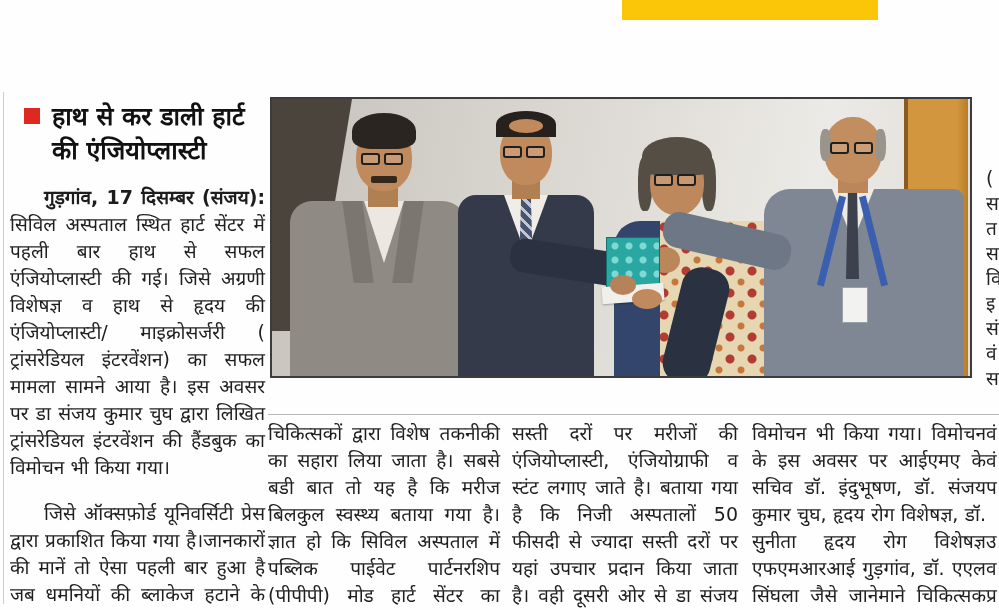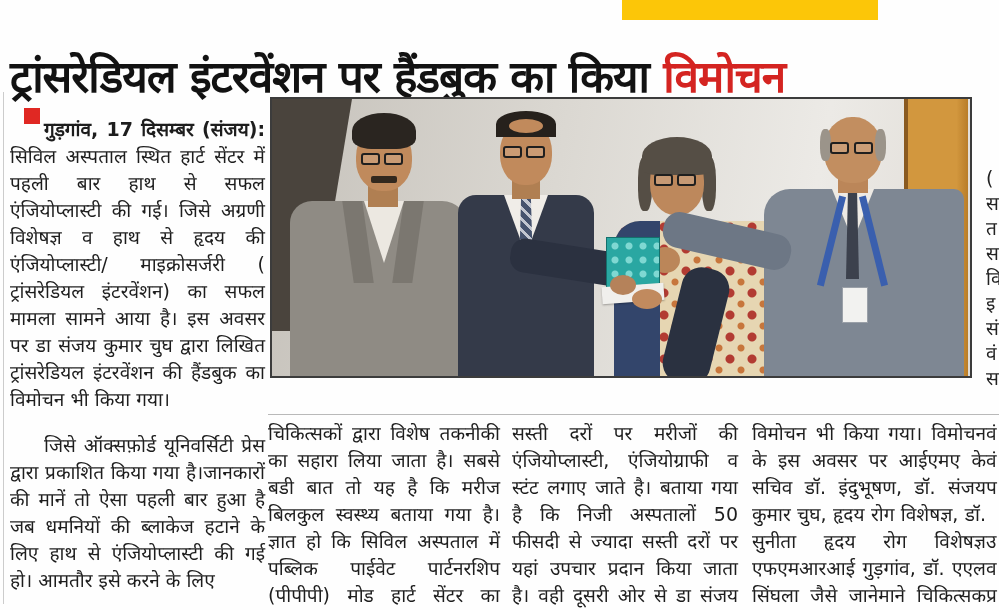--- a/index.html
+++ b/index.html
@@ -104,25 +104,24 @@
   .right-sliver.bottom { top:420px; line-height:27px; }
 </style>
 </head>
 <body>
 
 <div class="page">
 
   <div class="left-edge-rule"></div>
   <div class="yellow-block"></div>
 
-  <h1 class="headline"><span>ट्रांसरेडियल इंटरवेंशन पर हैंडबुक का किया </span><span class="red-word">विमोचन</span></h1>
 
   <div class="left-col">
     <div class="subhead">
-      <span class="red-square"></span>
+      <span class="red-square"></span><span>हाथ से कर डाली हार्ट की एंजियोप्लास्टी</span>
     </div>
     <p class="body-text para1"><span class="dateline">गुड़गांव, 17 दिसम्बर (संजय): </span><span>सिविल अस्पताल स्थित हार्ट सेंटर में पहली बार हाथ से सफल एंजियोप्लास्टी की गई। जिसे अग्रणी विशेषज्ञ व हाथ से हृदय की एंजियोप्लास्टी/ माइक्रोसर्जरी ( ट्रांसरेडियल इंटरवेंशन) का सफल मामला सामने आया है। इस अवसर पर डा संजय कुमार चुघ द्वारा लिखित ट्रांसरेडियल इंटरवेंशन की हैंडबुक का विमोचन भी किया गया।</span></p>
     <p class="body-text para2">जिसे ऑक्सफ़ोर्ड यूनिवर्सिटी प्रेस द्वारा प्रकाशित किया गया है।जानकारों की मानें तो ऐसा पहली बार हुआ है जब धमनियों की ब्लाकेज हटाने के लिए हाथ से एंजियोप्लास्टी की गई हो। आमतौर इसे करने के लिए</p>
   </div>
 
   <div class="photo-area">
     <div class="ps ph-screen"></div>
     <div class="ps ph-door"></div>
     <div class="ps ph-rail"></div>
 

